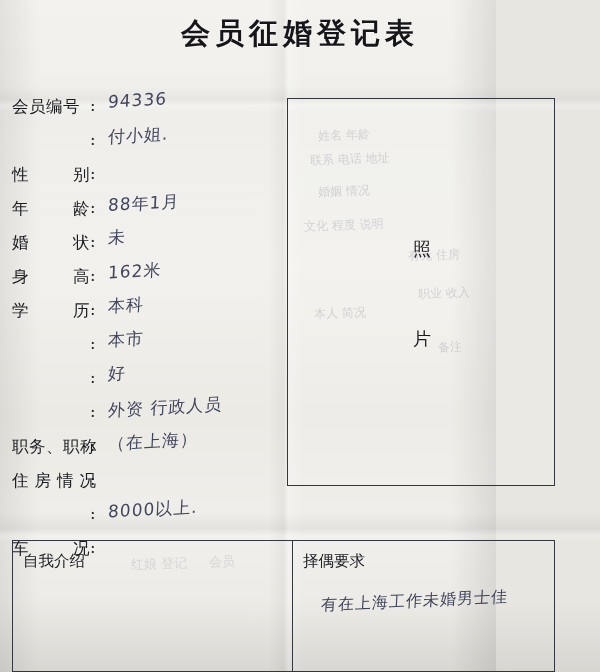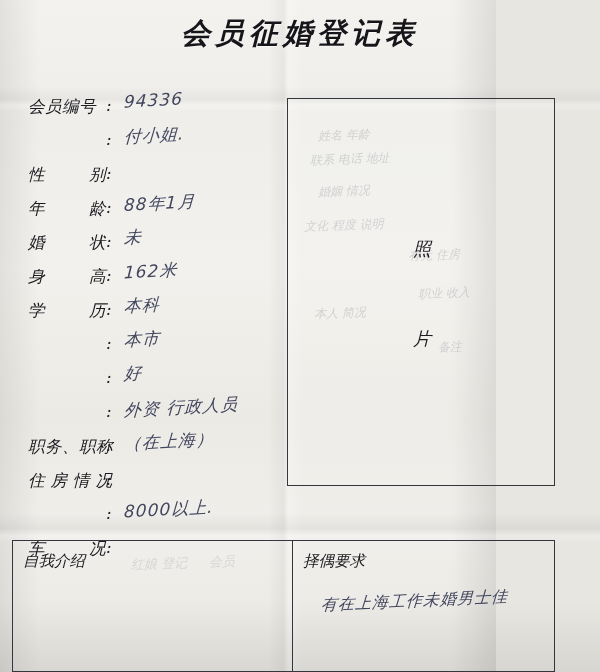--- a/index.html
+++ b/index.html
@@ -13,21 +13,20 @@
     background: #e8e6e1;
     font-family: "DejaVu Sans", sans-serif;
   }
 
   #page {
     position: relative;
     width: 496px;
     height: 672px;
     background:
       linear-gradient(180deg, #f4f2ee 0%, #efeeea 18%, #f3f1ed 40%, #eceae5 62%, #f1efeb 80%, #e9e7e2 100%);
-    font-style: italic;
   }
 
   
   .shade {
     position: absolute;
     pointer-events: none;
   }
   .crease-v1 {
     left: 268px; top: 0; width: 34px; height: 672px;
     background: linear-gradient(90deg, rgba(0,0,0,0.00) 0%, rgba(0,0,0,0.045) 45%, rgba(255,255,255,0.25) 60%, rgba(0,0,0,0.00) 100%);
@@ -63,21 +62,21 @@
     font-weight: bold;
     font-size: 29px;
     letter-spacing: 5px;
     color: #16161a;
     text-shadow: 0 1px 0 rgba(255,255,255,0.5);
   }
 
   
   #fields {
     position: absolute;
-    left: 28px;
+    left: 12px;
     top: 92px;
     width: 260px;
   }
   .field-row {
     position: relative;
     height: 34px;
   }
   .field-label {
     position: absolute;
     left: 0;

